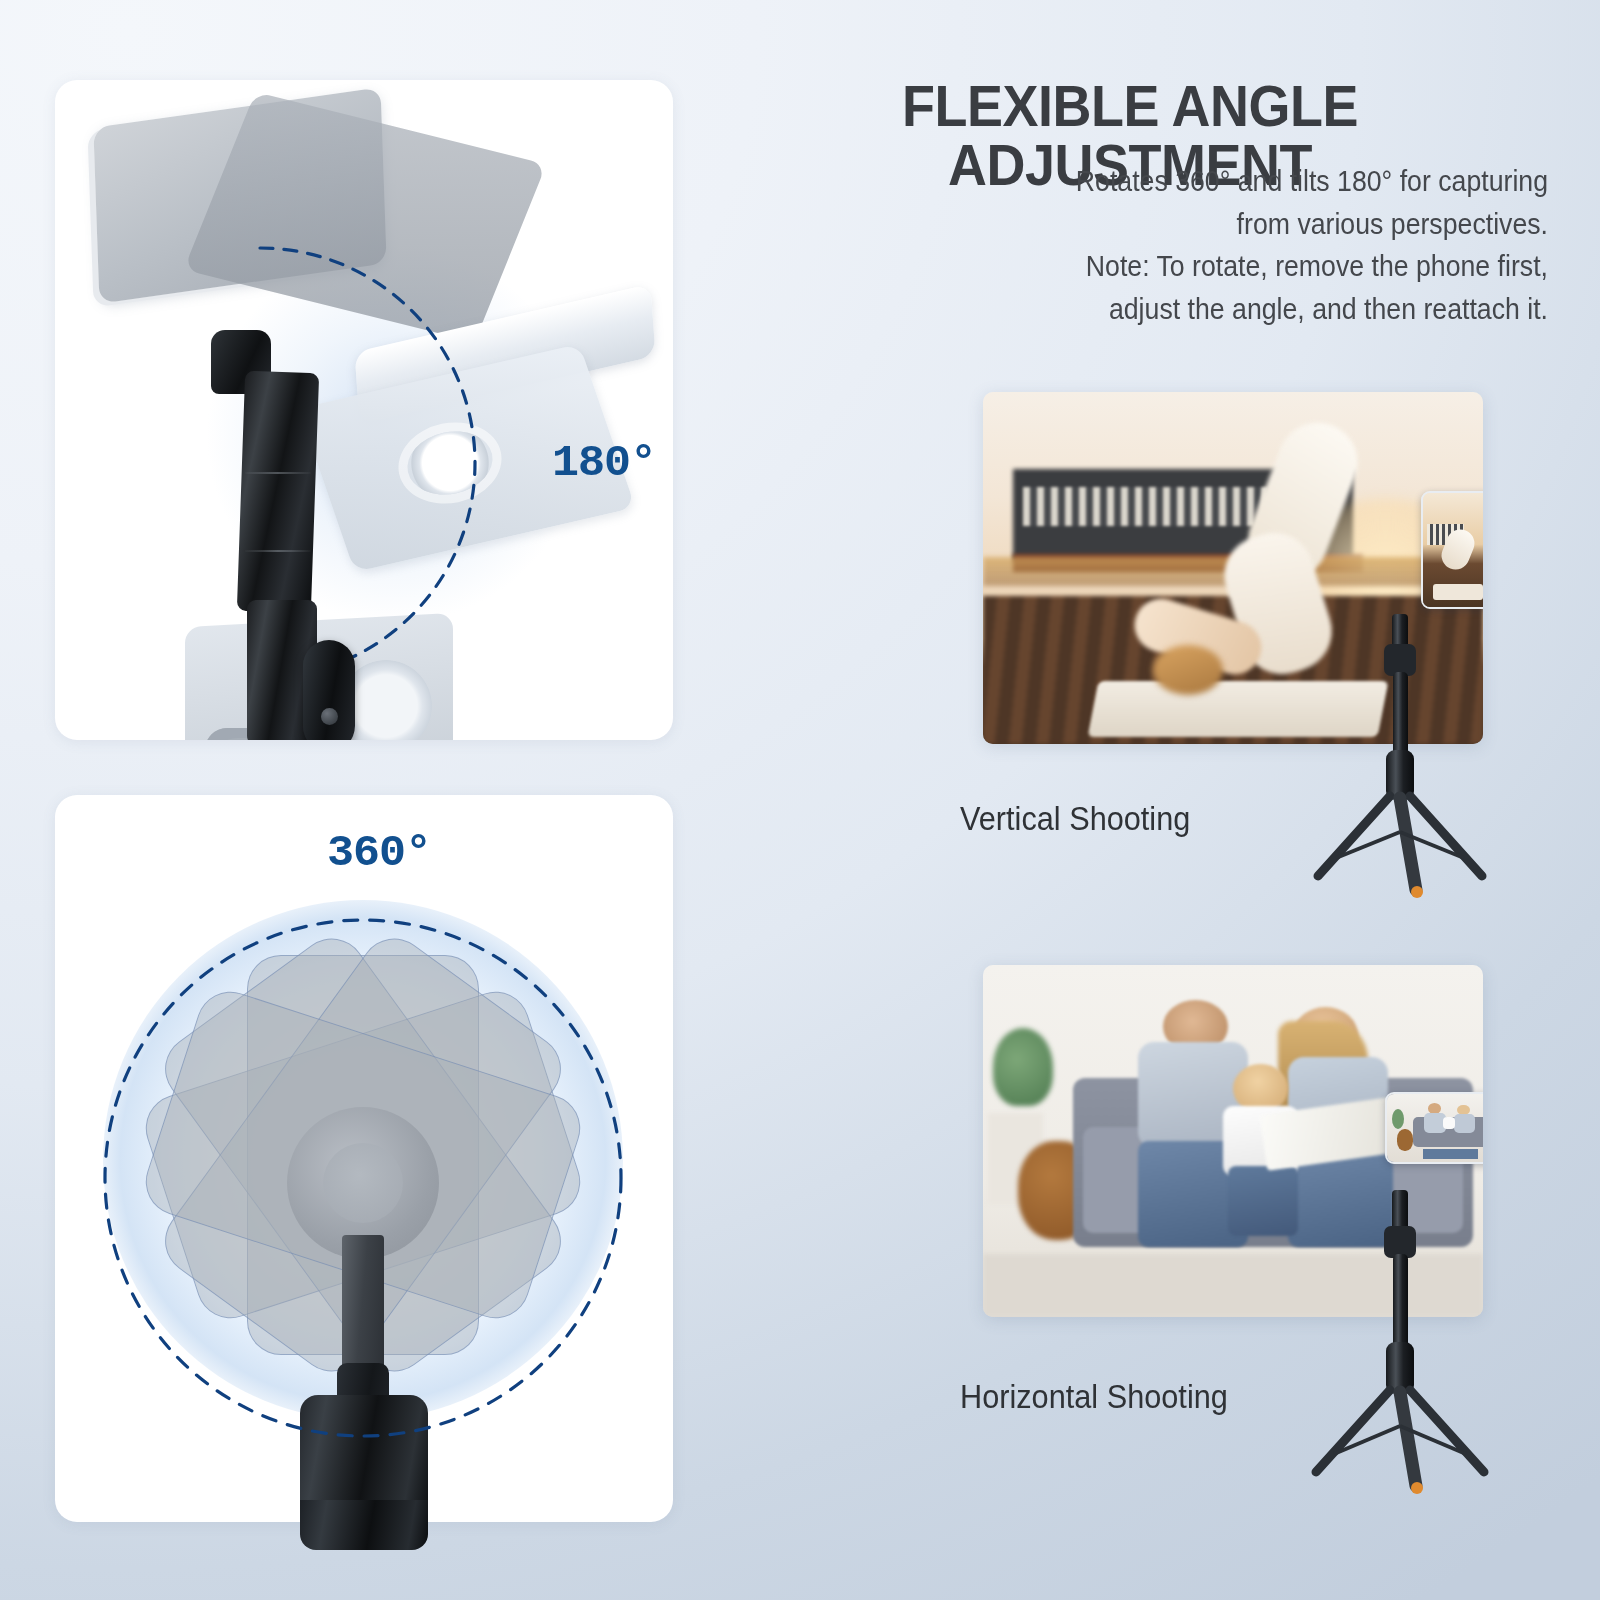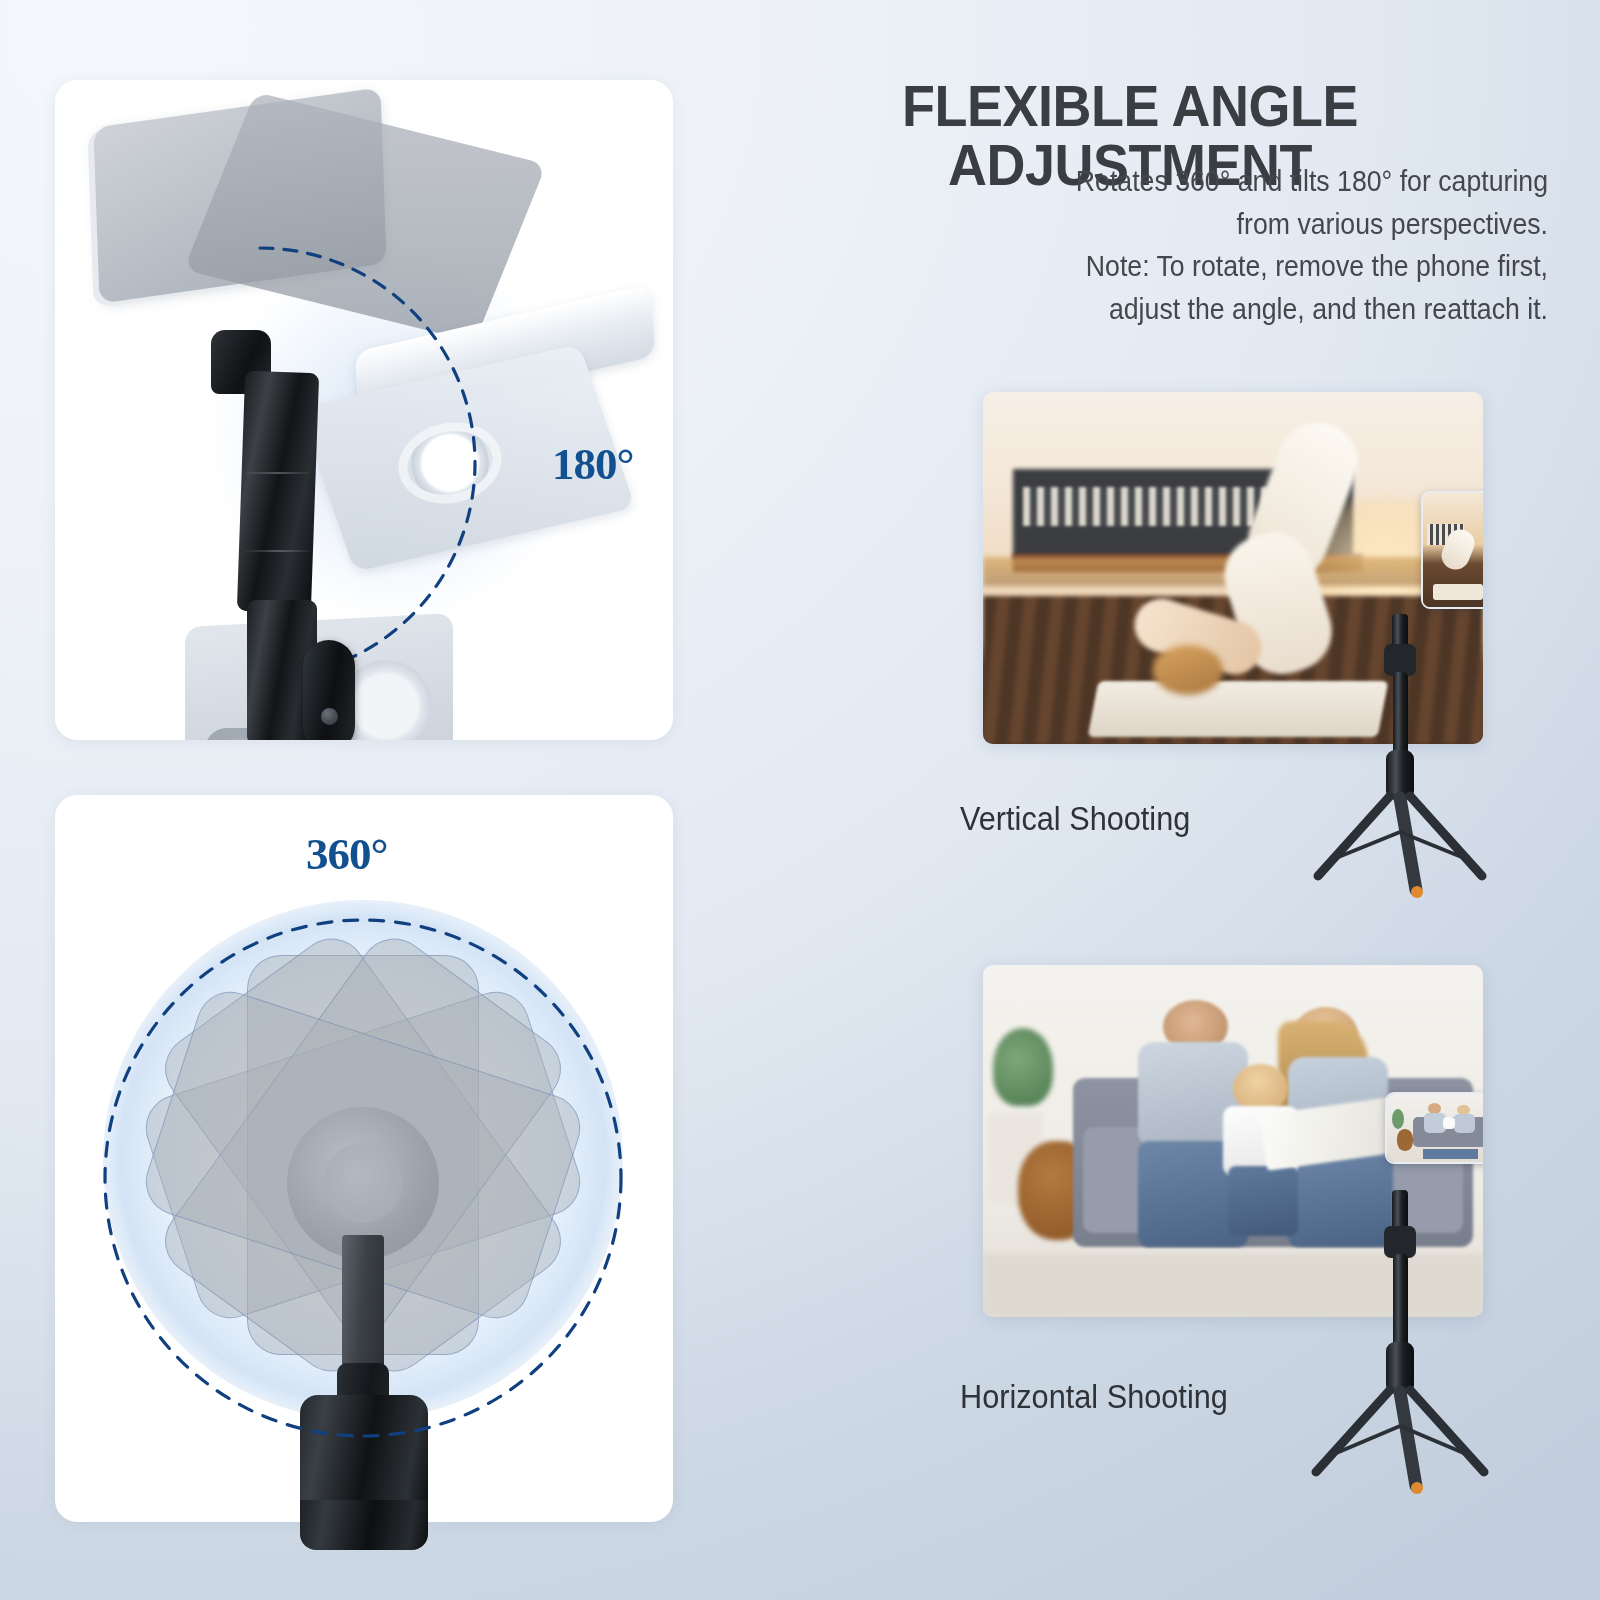--- a/index.html
+++ b/index.html
@@ -16,21 +16,21 @@
     position:absolute; background:#ffffff; border-radius:22px;
     box-shadow:0 2px 14px rgba(90,110,140,.10);
   }
   #card-180{ left:55px; top:80px; width:618px; height:660px; }
   #card-360{ left:55px; top:795px; width:618px; height:727px; }
 
   .clip{ position:absolute; inset:0; border-radius:22px; overflow:hidden; }
 
   .deg-label{
     position:absolute; font-weight:bold; color:#12508f;
-    letter-spacing:-1px; font-family:Liberation Serif, serif;
+    letter-spacing:-1px; font-family:Liberation Mono, monospace;
   }
   #deg180{ left:497px; top:358px; font-size:45px; }
 
   
   .ph-ghost{ position:absolute; border-radius:16px; }
   .arc-dash{ position:absolute; }
 
   .pole{
     position:absolute; border-radius:9px;
     background:linear-gradient(100deg,#1b1d20 0%,#3c4146 22%,#121416 48%,#2a2e33 72%,#0c0e10 100%);
@@ -133,21 +133,21 @@
     <div style="position:absolute;left:266px;top:628px;width:17px;height:17px;border-radius:50%;
       background:radial-gradient(circle at 35% 32%,#6a7078,#2b3035);"></div>
 
     <div class="deg-label" id="deg180">180°</div>
   </div>
 </div>
 
 <div class="card" id="card-360">
   <div class="clip">
 
-    <div class="deg-label" style="left:251px;top:33px;font-size:45px;text-align:right;">360°</div>
+    <div class="deg-label" style="left:272px;top:33px;font-size:45px;text-align:right;">360°</div>
 
     <div class="glow" style="left:48px;top:105px;width:520px;height:520px;
       background:radial-gradient(circle,rgba(255,255,255,0) 28%,rgba(229,240,252,.85) 52%,rgba(201,221,243,.8) 66%,rgba(255,255,255,0) 76%);"></div>
 
     <div style="position:absolute;left:192px;top:160px;width:232px;height:400px;border-radius:34px;
       background:rgba(168,174,182,.42);border:1.5px solid rgba(110,135,178,.55);transform:rotate(0deg);"></div>
     <div style="position:absolute;left:192px;top:160px;width:232px;height:400px;border-radius:34px;
       background:rgba(168,174,182,.42);border:1.5px solid rgba(110,135,178,.55);transform:rotate(72deg);"></div>
     <div style="position:absolute;left:192px;top:160px;width:232px;height:400px;border-radius:34px;
       background:rgba(168,174,182,.42);border:1.5px solid rgba(110,135,178,.55);transform:rotate(144deg);"></div>

